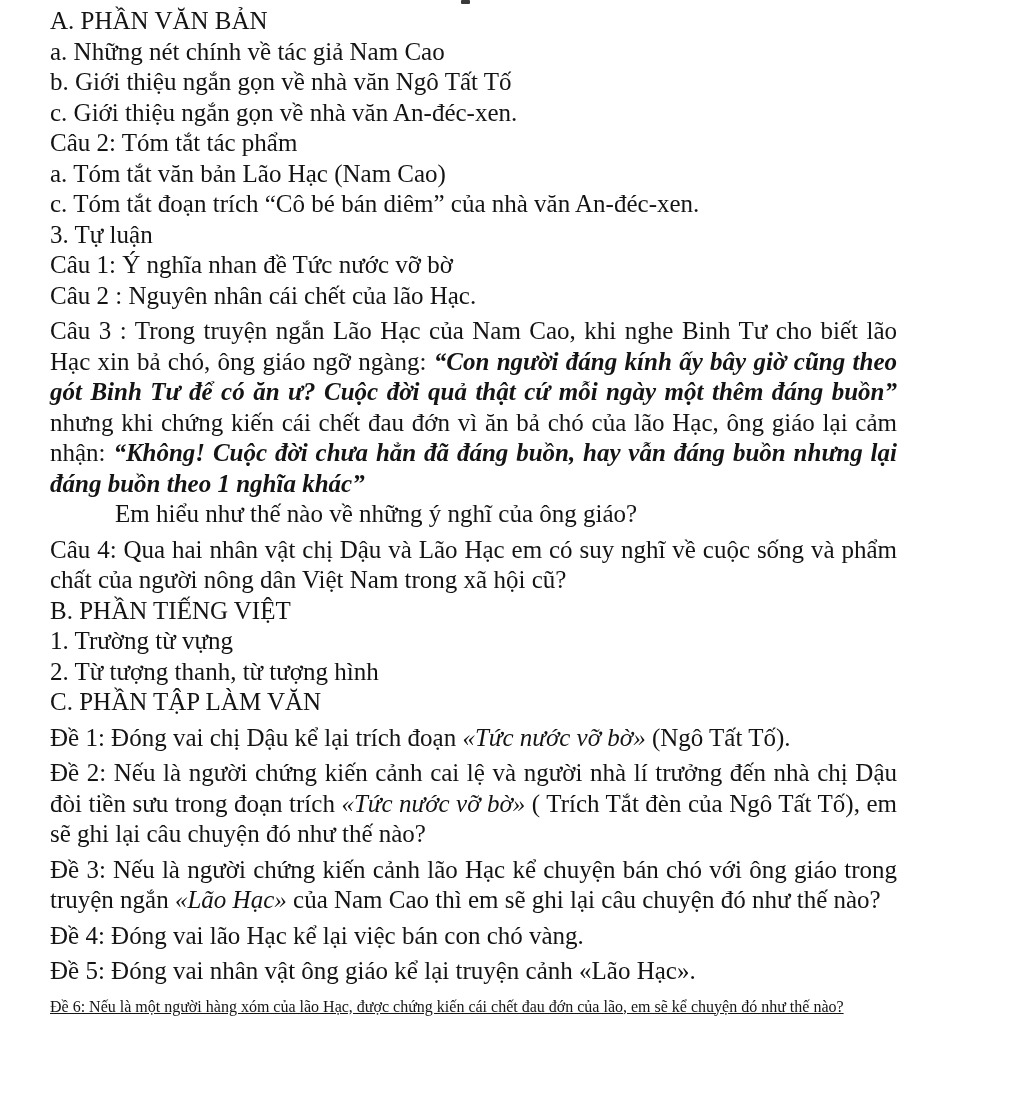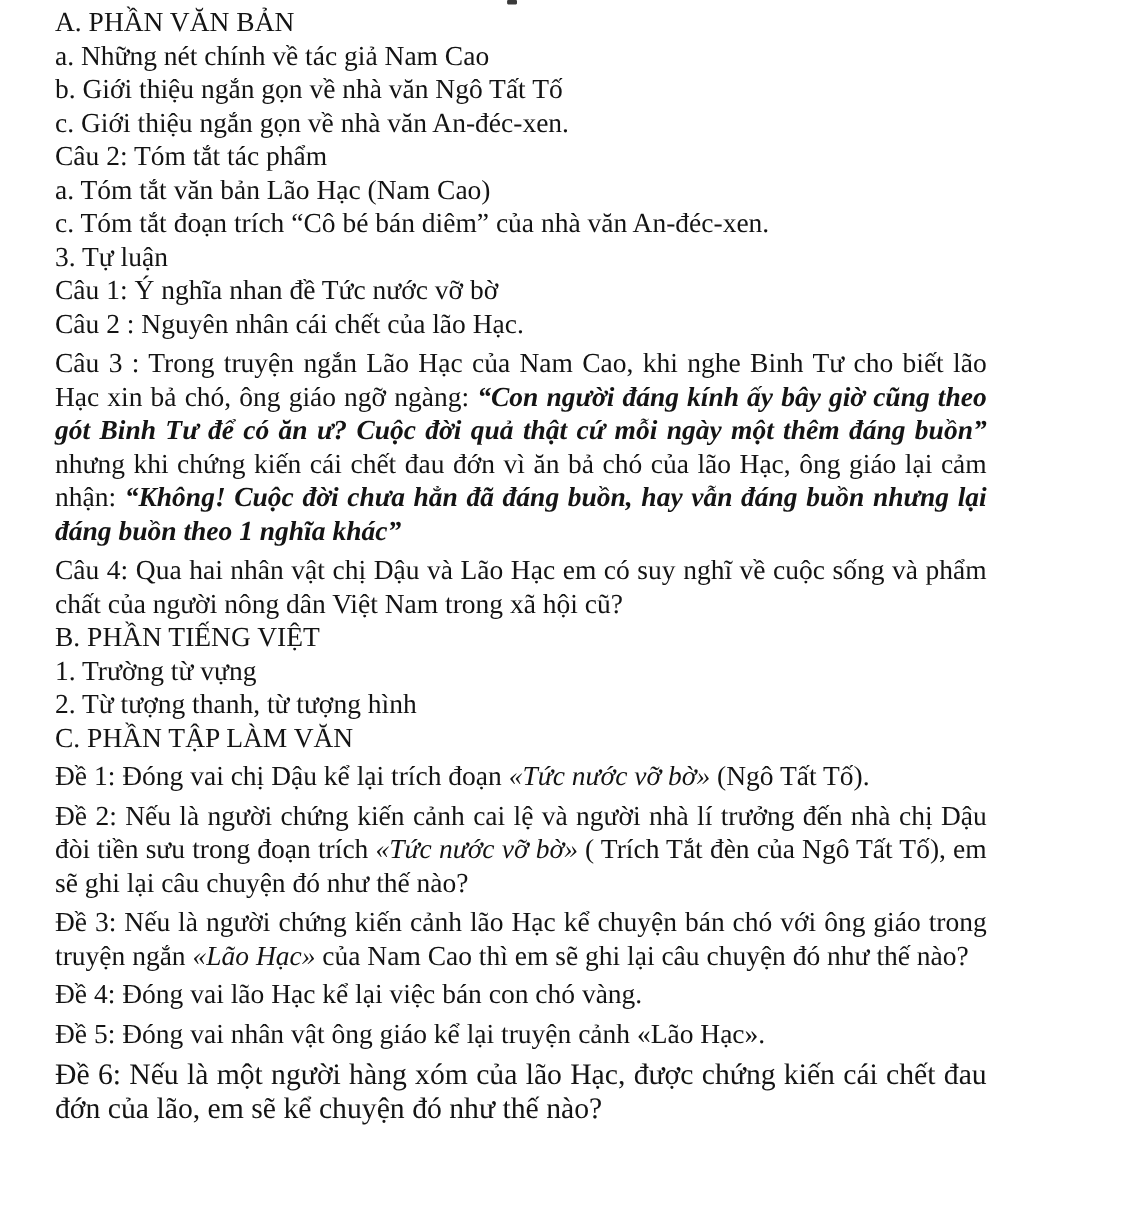--- a/index.html
+++ b/index.html
@@ -18,21 +18,21 @@
     font-size: 25px;
     line-height: 30.5px;
     color: #141414;
     overflow: hidden;
   }
   .block { margin: 0; }
   .heading { font-weight: 700; }
   .justify { text-align: justify; }
   .gap { margin-top: 5px; }
   .indent { text-indent: 65px; }
-  .small { font-size: 27px; }
+  .small { font-size: 16px; text-decoration: underline; }
   .seg-normal { font-style: normal; font-weight: normal; }
   .seg-italic { font-style: italic; }
   .seg-bold-italic { font-style: italic; font-weight: 700; }
   .scan-artifact {
     position: absolute;
     top: 0;
     left: 461px;
     width: 9px;
     height: 4px;
     background: #3a3a3a;
@@ -49,20 +49,21 @@
       <div class="block"><span class="seg-normal">a. Những nét chính về tác giả Nam Cao</span></div>
       <div class="block"><span class="seg-normal">b. Giới thiệu ngắn gọn về nhà văn Ngô Tất Tố</span></div>
       <div class="block"><span class="seg-normal">c. Giới thiệu ngắn gọn về nhà văn An-đéc-xen.</span></div>
       <div class="block"><span class="seg-normal">Câu 2: Tóm tắt tác phẩm</span></div>
       <div class="block"><span class="seg-normal">a. Tóm tắt văn bản Lão Hạc (Nam Cao)</span></div>
       <div class="block"><span class="seg-normal">c. Tóm tắt đoạn trích “Cô bé bán diêm” của nhà văn An-đéc-xen.</span></div>
       <div class="block"><span class="seg-normal">3. Tự luận</span></div>
       <div class="block"><span class="seg-normal">Câu 1: Ý nghĩa nhan đề Tức nước vỡ bờ</span></div>
       <div class="block"><span class="seg-normal">Câu 2 : Nguyên nhân cái chết của lão Hạc.</span></div>
       <div class="block justify gap"><span class="seg-normal">Câu 3 : Trong truyện ngắn Lão Hạc của Nam Cao, khi nghe Binh Tư cho biết lão Hạc xin bả chó, ông giáo ngỡ ngàng: </span><span class="seg-bold-italic">“Con người đáng kính ấy bây giờ cũng theo gót Binh Tư để có ăn ư? Cuộc đời quả thật cứ mỗi ngày một thêm đáng buồn”</span><span class="seg-normal"> nhưng khi chứng kiến cái chết đau đớn vì ăn bả chó của lão Hạc, ông giáo lại cảm nhận: </span><span class="seg-bold-italic">“Không! Cuộc đời chưa hẳn đã đáng buồn, hay vẫn đáng buồn nhưng lại đáng buồn theo 1 nghĩa khác”</span></div>
+      <div class="block indent"><span class="seg-normal">Em hiểu như thế nào về những ý nghĩ của ông giáo?</span></div>
       <div class="block justify gap"><span class="seg-normal">Câu 4:  Qua hai nhân vật chị Dậu và Lão Hạc em có suy nghĩ về cuộc sống và phẩm chất của người nông dân Việt Nam trong xã hội cũ?</span></div>
       <div class="block heading"><span class="seg-normal">B. PHẦN TIẾNG VIỆT</span></div>
       <div class="block"><span class="seg-normal">1. Trường từ vựng</span></div>
       <div class="block"><span class="seg-normal">2. Từ tượng thanh, từ tượng hình</span></div>
       <div class="block heading"><span class="seg-normal">C. PHẦN TẬP LÀM VĂN</span></div>
       <div class="block justify gap"><span class="seg-normal">Đề 1: Đóng vai chị Dậu kể lại trích đoạn </span><span class="seg-italic">«Tức nước vỡ bờ»</span><span class="seg-normal"> (Ngô Tất Tố).</span></div>
       <div class="block justify gap"><span class="seg-normal">Đề 2: Nếu là người chứng kiến cảnh cai lệ và người nhà lí trưởng đến nhà chị Dậu đòi tiền sưu trong đoạn trích </span><span class="seg-italic">«Tức nước vỡ bờ»</span><span class="seg-normal"> ( Trích Tắt đèn của Ngô Tất Tố), em sẽ ghi lại câu chuyện đó như thế nào?</span></div>
       <div class="block justify gap"><span class="seg-normal">Đề 3: Nếu là người chứng kiến cảnh lão Hạc kể chuyện bán chó với ông giáo trong truyện ngắn </span><span class="seg-italic">«Lão Hạc»</span><span class="seg-normal"> của Nam Cao thì em sẽ ghi lại câu chuyện đó như thế nào?</span></div>
       <div class="block gap"><span class="seg-normal">Đề 4: Đóng vai lão Hạc kể lại việc bán con chó vàng.</span></div>
       <div class="block gap"><span class="seg-normal">Đề 5: Đóng vai nhân vật ông giáo kể lại truyện cảnh «Lão Hạc».</span></div>

